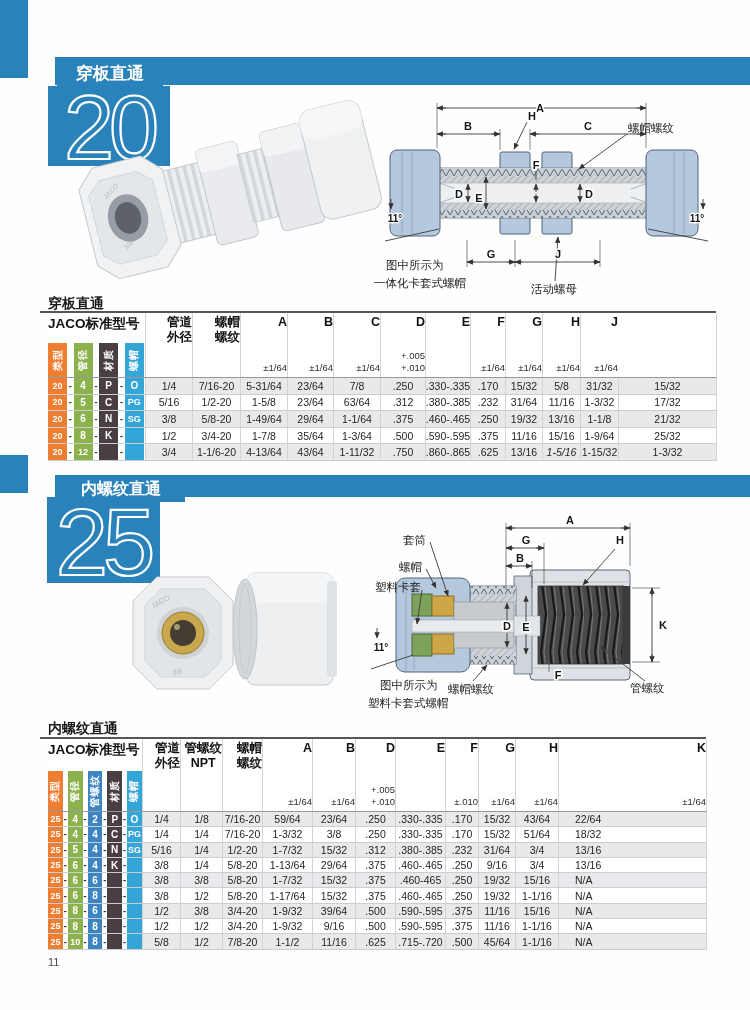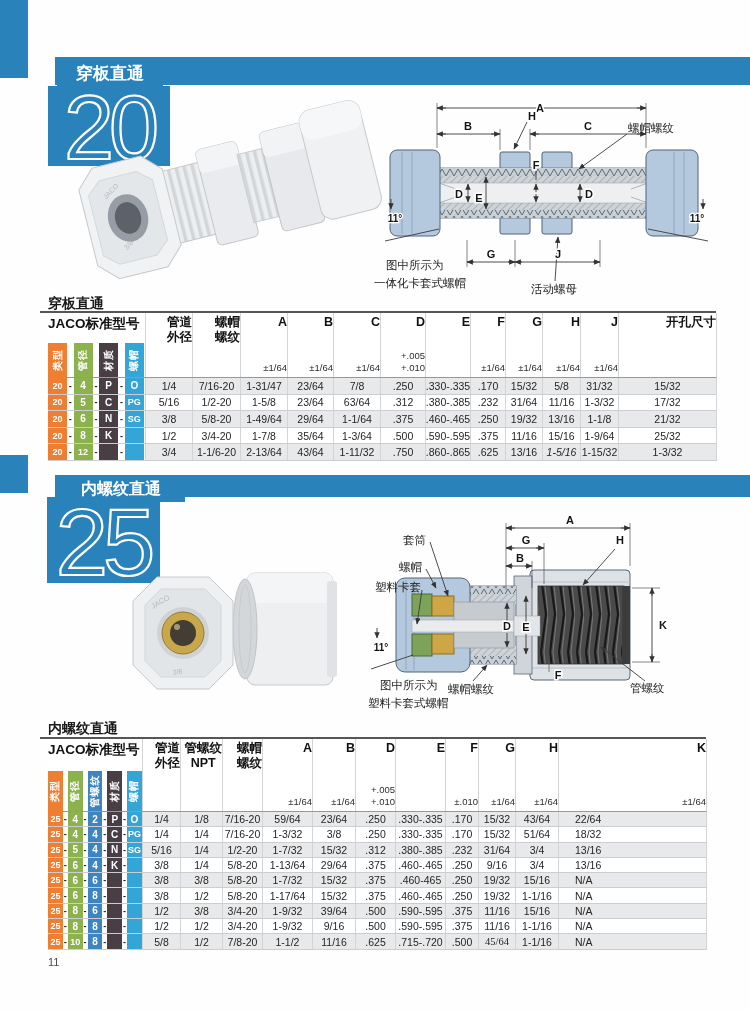--- a/index.html
+++ b/index.html
@@ -246,38 +246,34 @@
           <div class="htol">±1/64</div>
         </div>
         <div class="hcol" style="width: 38px;">
           <div class="hlabel">H</div>
           <div class="htol">±1/64</div>
         </div>
         <div class="hcol" style="width: 38px;">
           <div class="hlabel">J</div>
           <div class="htol">±1/64</div>
         </div>
-        <div class="hcol" style="width: 98px;">
-          <div class="hlabel">开孔尺寸</div>
-          <div class="htol"></div>
-        </div>
       </div>
       <div class="trow odd" style="height: 15.6px;">
         <div class="mcell" style="width: 97px;">
           <div class="chip" style="width: 19px; background: rgb(238, 126, 49); font-size: 9px;">20</div>
           <div class="dash" style="width: 6.6px;">-</div>
           <div class="chip" style="width: 19px; background: rgb(140, 178, 77);">4</div>
           <div class="dash" style="width: 6.6px;">-</div>
           <div class="chip" style="width: 19px; background: rgb(74, 62, 69);">P</div>
           <div class="dash" style="width: 6.6px;">-</div>
           <div class="chip" style="width: 19px; background: rgb(51, 165, 214);">O</div>
         </div>
         <div class="vcell" style="width: 47px;">1/4</div>
         <div class="vcell" style="width: 48px;">7/16-20</div>
-        <div class="vcell" style="width: 47px;">1-31/47</div>
+        <div class="vcell" style="width: 47px;">5-31/64</div>
         <div class="vcell" style="width: 46px;">23/64</div>
         <div class="vcell" style="width: 47px;">7/8</div>
         <div class="vcell" style="width: 45px;">.250</div>
         <div class="vcell" style="width: 45px;">.330-.335</div>
         <div class="vcell" style="width: 35px;">.170</div>
         <div class="vcell" style="width: 37px;">15/32</div>
         <div class="vcell" style="width: 38px;">5/8</div>
         <div class="vcell" style="width: 38px;">31/32</div>
         <div class="vcell" style="width: 98px;">15/32</div>
       </div>
@@ -355,21 +351,21 @@
           <div class="chip" style="width: 19px; background: rgb(238, 126, 49); font-size: 9px;">20</div>
           <div class="dash" style="width: 6.6px;">-</div>
           <div class="chip" style="width: 19px; background: rgb(140, 178, 77); font-size: 9px;">12</div>
           <div class="dash" style="width: 6.6px;">-</div>
           <div class="chip" style="width: 19px; background: rgb(74, 62, 69);"></div>
           <div class="dash" style="width: 6.6px;">-</div>
           <div class="chip" style="width: 19px; background: rgb(51, 165, 214);"></div>
         </div>
         <div class="vcell" style="width: 47px;">3/4</div>
         <div class="vcell" style="width: 48px;">1-1/6-20</div>
-        <div class="vcell" style="width: 47px;">2-13/64</div>
+        <div class="vcell" style="width: 47px;">4-13/64</div>
         <div class="vcell" style="width: 46px;">43/64</div>
         <div class="vcell" style="width: 47px;">1-11/32</div>
         <div class="vcell" style="width: 45px;">.750</div>
         <div class="vcell" style="width: 45px;">.860-.865</div>
         <div class="vcell" style="width: 35px;">.625</div>
         <div class="vcell" style="width: 37px;">13/16</div>
         <div class="vcell" style="width: 38px; font-style: italic;">1-5/16</div>
         <div class="vcell" style="width: 38px;">1-15/32</div>
         <div class="vcell" style="width: 98px;">1-3/32</div>
       </div>
@@ -761,20 +757,20 @@
           <div class="chip" style="width: 15px; background: rgb(51, 165, 214);"></div>
         </div>
         <div class="vcell" style="width: 38px;">5/8</div>
         <div class="vcell" style="width: 42px;">1/2</div>
         <div class="vcell" style="width: 40px;">7/8-20</div>
         <div class="vcell" style="width: 50px;">1-1/2</div>
         <div class="vcell" style="width: 43px;">11/16</div>
         <div class="vcell" style="width: 40px;">.625</div>
         <div class="vcell" style="width: 50px;">.715-.720</div>
         <div class="vcell" style="width: 33px;">.500</div>
-        <div class="vcell" style="width: 37px; font-family: Liberation Serif, serif;">45/64</div>
+        <div class="vcell" style="width: 37px;">45/64</div>
         <div class="vcell" style="width: 43px;">1-1/16</div>
         <div class="vcell" style="width: 148px; justify-content: flex-start; padding-left: 16px;">N/A</div>
       </div>
     </div>
 
   <div class="pagenum" style="left:48px;top:956px">11</div>
 </div>
 
 </body></html>

